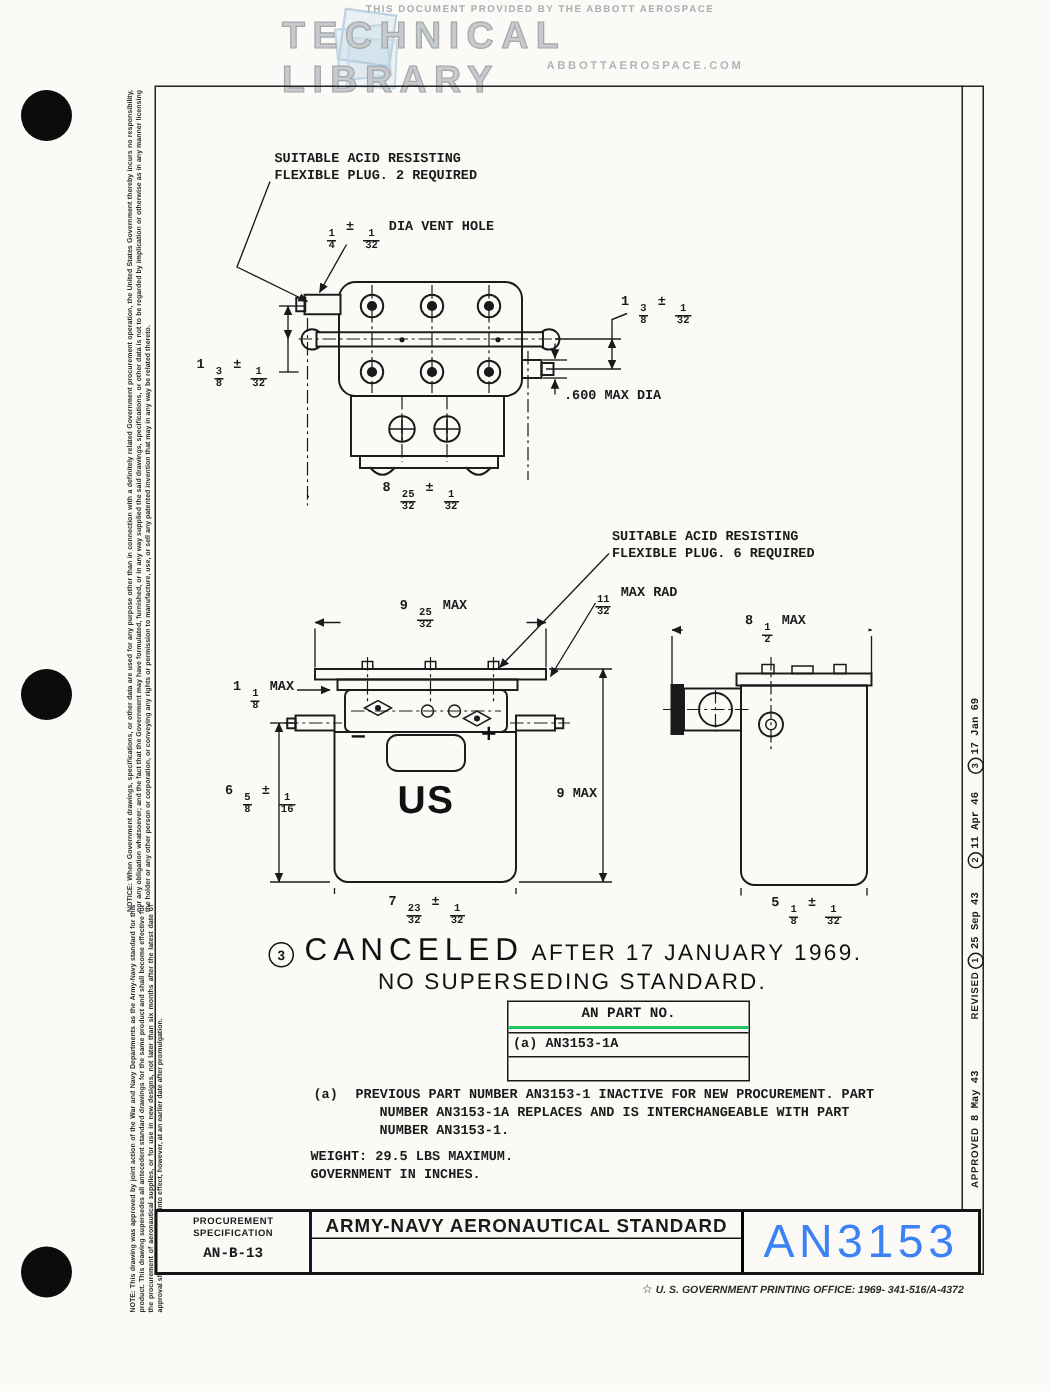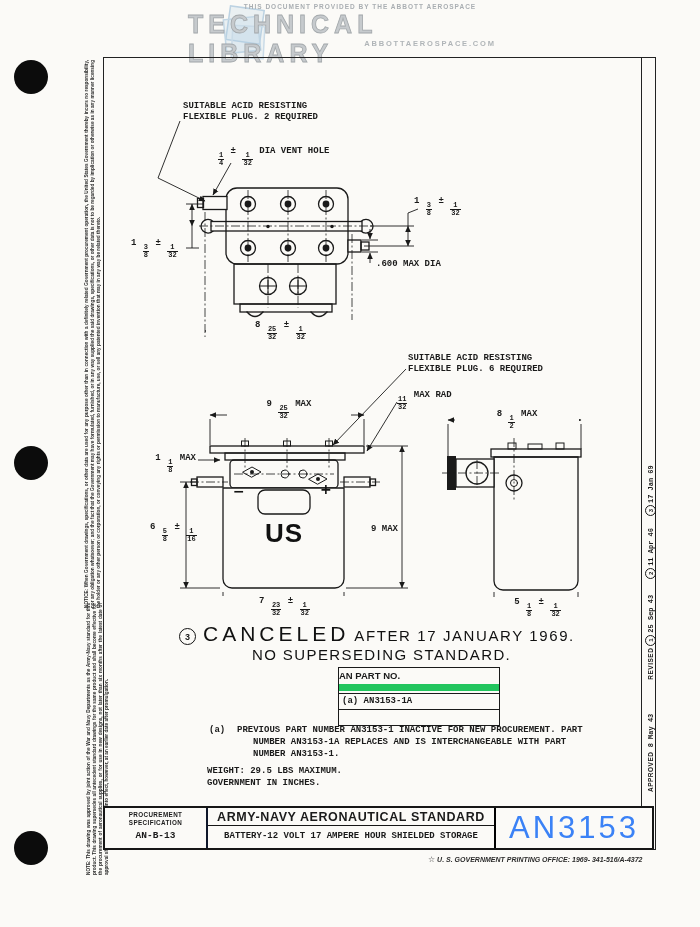--- a/index.html
+++ b/index.html
@@ -27,21 +27,21 @@
   .strip .lbl{font-family:"Liberation Sans",sans-serif;font-size:6.5px;font-weight:700;letter-spacing:.5px;}
   .circ{display:inline-flex;align-items:center;justify-content:center;width:9px;height:9px;border:0.9px solid #1a1a1a;border-radius:50%;font-size:6px;font-weight:700;margin:0 2px;font-family:"Liberation Sans",sans-serif;}
   
   .can-circ{position:absolute;left:179px;top:628px;width:15px;height:15px;border:1.3px solid #111;border-radius:50%;font-size:9px;font-weight:700;display:flex;align-items:center;justify-content:center;}
   .can1{position:absolute;left:203px;top:622px;white-space:nowrap;color:#111;}
   .can1 .big{font-size:21px;letter-spacing:4px;font-weight:500;}
   .can1 .rest{font-size:15px;letter-spacing:1.6px;font-weight:500;}
   .can2{position:absolute;left:208px;top:646px;font-size:15px;letter-spacing:1.4px;font-weight:500;color:#111;white-space:nowrap;margin-left:44px;}
   
   .ptable{position:absolute;left:338px;top:667px;width:160px;border:1.3px solid #1a1a1a;}
-  .ptable .hd{height:16px;text-align:left;font-family:Liberation Sans, sans-serif;font-weight:700;font-size:9.5px;line-height:16px;border-bottom:7px solid #22c55e;}
+  .ptable .hd{height:16px;text-align:center;font-family:Liberation Mono, monospace;font-weight:700;font-size:9.5px;line-height:16px;border-bottom:2px solid #22c55e;}
   .ptable .dbl{height:2px;border-bottom:1.2px solid #1a1a1a;}
   .ptable .row{height:15px;font-family:"Liberation Mono",monospace;font-weight:700;font-size:9px;line-height:15px;padding-left:3px;border-bottom:1px solid #1a1a1a;}
   .ptable .row:last-child{border-bottom:none;}
   .note{position:absolute;font-family:"Liberation Mono",monospace;font-weight:700;font-size:9px;white-space:nowrap;color:#1a1a1a;}
   
   .tblock{position:absolute;left:103px;top:806px;width:551px;height:44px;border:2px solid #161616;display:flex;box-sizing:border-box;background:#fbfaf7;}
   .tb-left{width:101px;border-right:2px solid #0f172a;position:relative;}
   .tb-mid{width:286px;border-right:2px solid #000000;position:relative;}
   .tb-right{flex:1;display:flex;align-items:center;justify-content:center;}
   .proc{position:absolute;left:0;top:3px;width:100%;text-align:center;font-size:6.3px;font-weight:700;letter-spacing:.4px;line-height:1.25;}
@@ -338,21 +338,20 @@
     <div class="tb-left">
       <div class="proc">
         <div>PROCUREMENT</div>
         <div>SPECIFICATION</div>
       </div>
       <div class="procv">AN-B-13</div>
     </div>
     <div class="tb-mid">
       <div class="orgt">ARMY-NAVY AERONAUTICAL STANDARD</div>
       <div class="tb-div"></div>
-      <div class="itemt">BATTERY-12 VOLT 17 AMPERE HOUR SHIELDED STORAGE</div>
     </div>
     <div class="tb-right">
       <span class="dwgno">AN3153</span>
     </div>
   </div>
 
   <div class="pfoot">
     <span class="star">☆</span><span> U. S. GOVERNMENT PRINTING OFFICE: 1969- 341-516/A-4372</span>
   </div>
 

